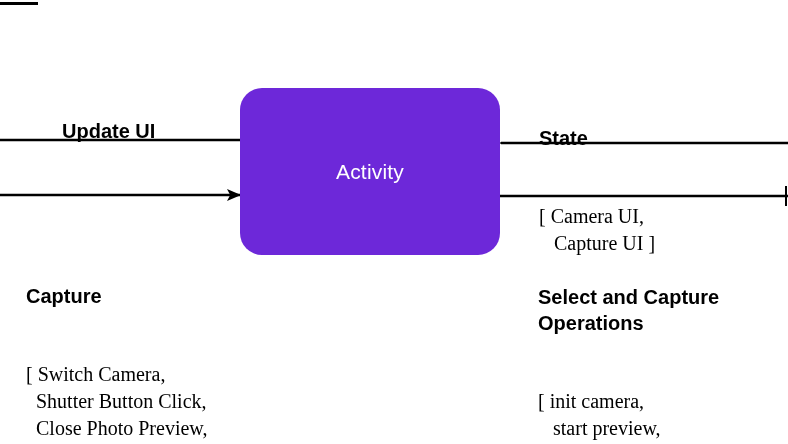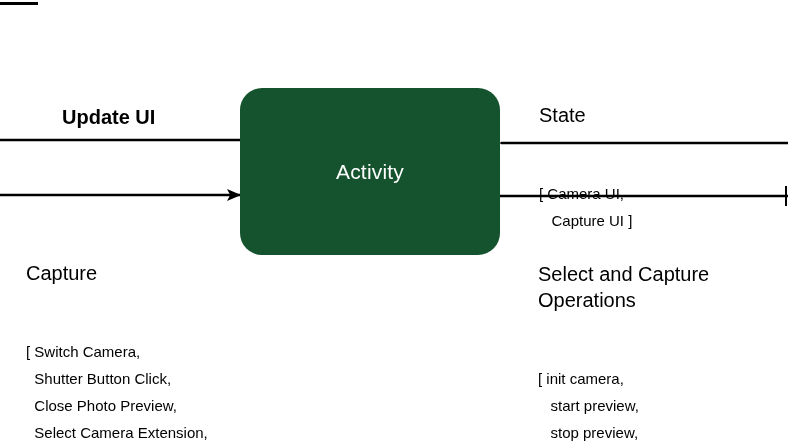--- a/index.html
+++ b/index.html
@@ -22,21 +22,21 @@
     top: 0;
     width: 788px;
     height: 444px;
   }
   .activity-box {
     position: absolute;
     left: 240px;
     top: 88px;
     width: 260px;
     height: 167px;
-    background: #14532d;
+    background: #6d28d9;
     border-radius: 22px;
     display: flex;
     align-items: center;
     justify-content: center;
   }
   .activity-label {
     color: #ffffff;
     font-size: 21px;
     font-weight: 400;
     letter-spacing: 0.2px;
@@ -46,44 +46,46 @@
     white-space: pre;
     font-size: 20px;
     line-height: 26px;
     font-weight: 400;
   }
   .lbl.bold {
     font-weight: bold;
   }
   .update-ui-label {
     left: 62px;
-    top: 104px;
+    top: 118px;
     font-size: 20px;
   }
   .actions-block {
     left: 26px;
     top: 208px;
   }
   .state-block {
     left: 539px;
     top: 50px;
   }
   .ops-block {
     left: 538px;
     top: 209px;
   }
   .block-title {
-    font-weight: normal;
+    font-weight: bold;
     font-size: 20px;
     line-height: 26px;
+    margin-top: 23px;
   }
   .block-list {
-    font-size: 15px;
+    font-size: 20px;
     line-height: 27px;
     white-space: pre;
+    font-family: Liberation Serif, serif;
   }
   .corner-mark {
     position: absolute;
     left: 0px;
     top: 2px;
     width: 38px;
     height: 3px;
     background: #000000;
   }
 </style>

